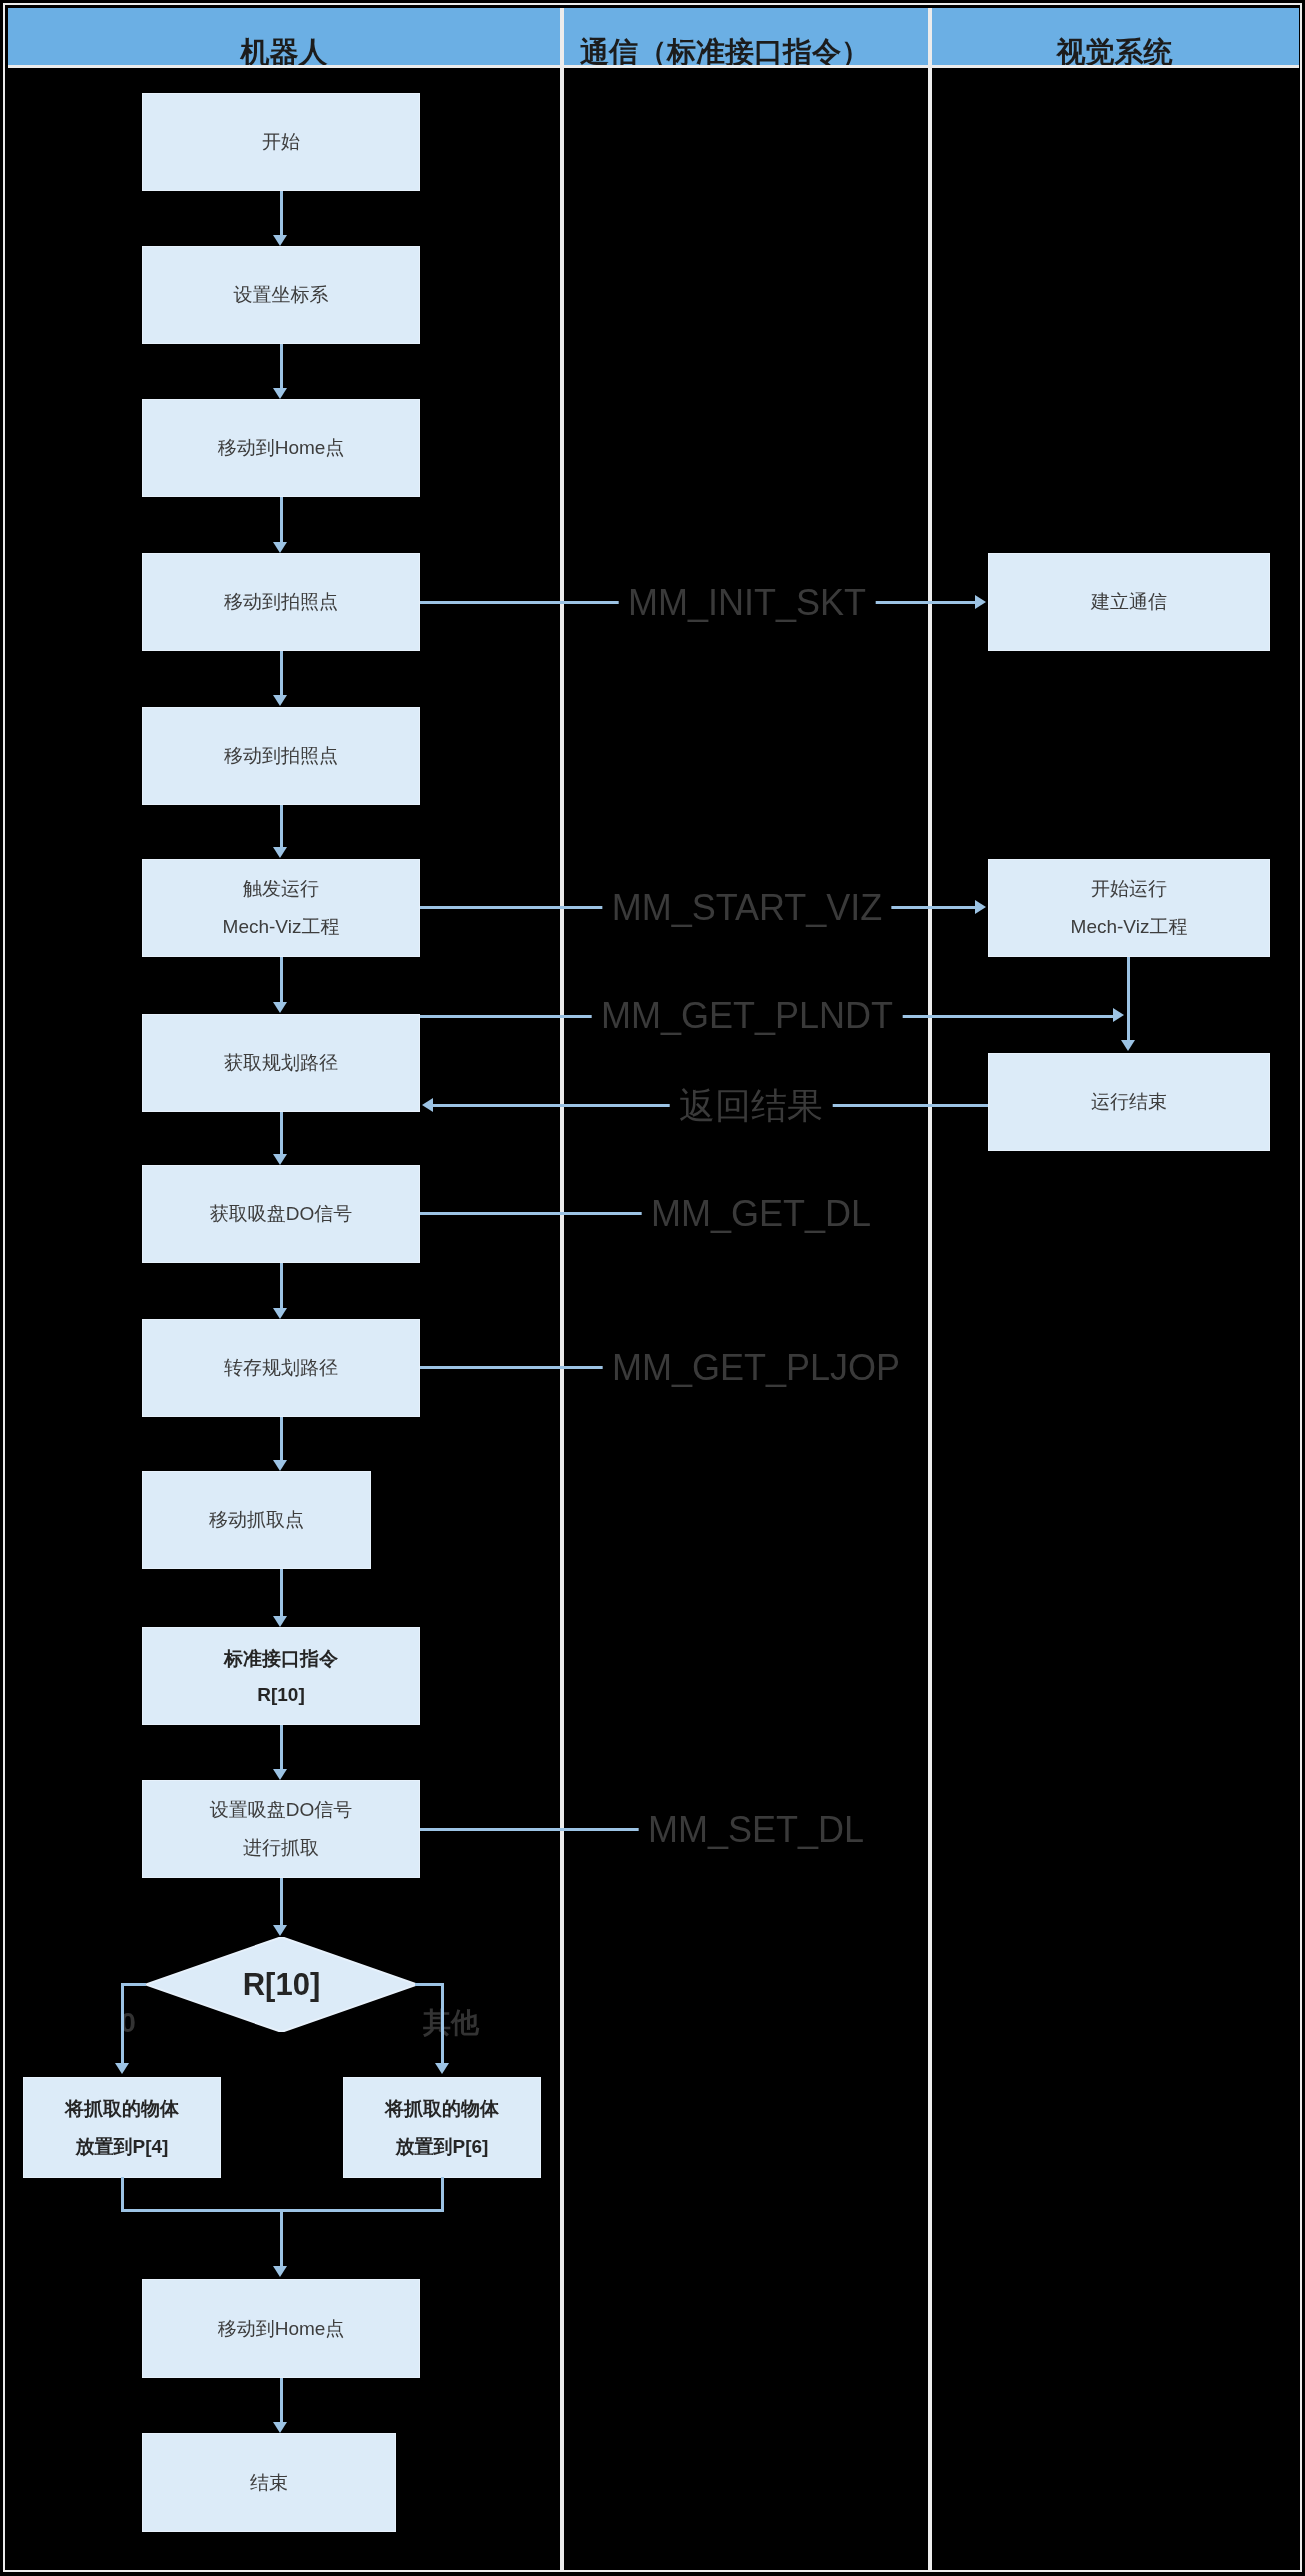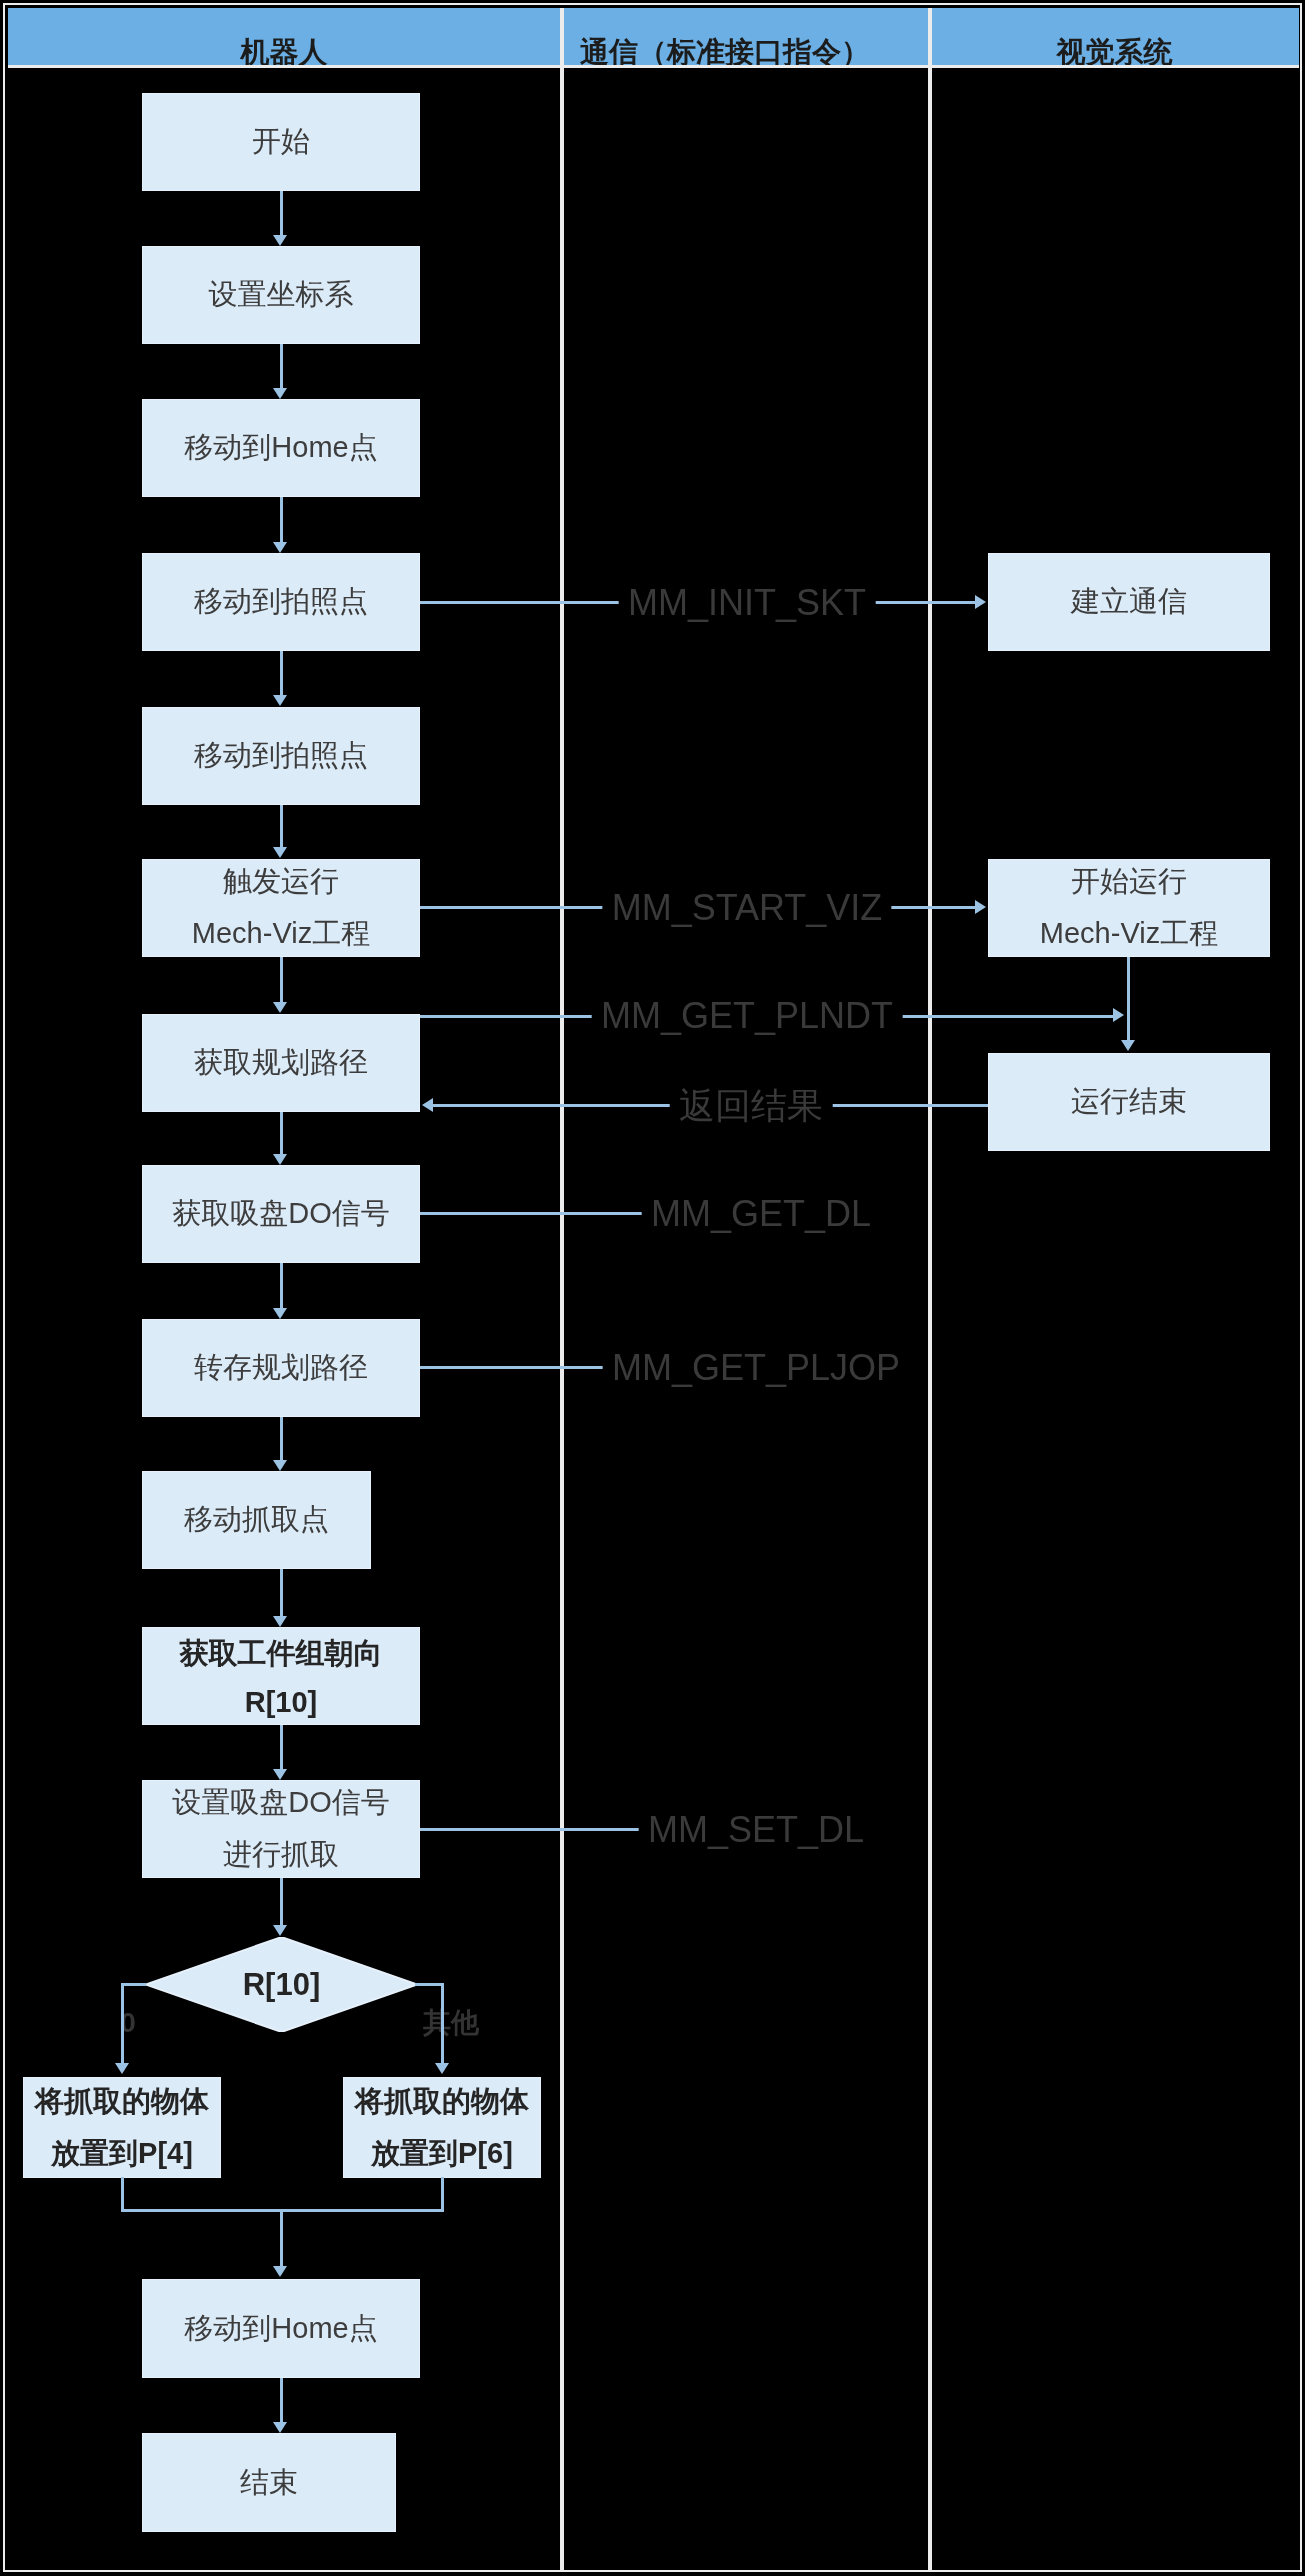--- a/index.html
+++ b/index.html
@@ -6,21 +6,21 @@
   #canvas{position:relative;width:1306px;height:2576px;background:#000;overflow:hidden;
           font-family:"Liberation Sans","DejaVu Sans",sans-serif;}
   .frame{position:absolute;left:2.8px;top:2.8px;width:1295px;height:2565px;border:2.8px solid #ececec;}
   .hdr{position:absolute;top:7.5px;height:58px;background:#6bafe4;}
   .hdr-label{position:absolute;top:23px;height:58px;line-height:58px;text-align:center;
              font-size:29px;font-weight:700;color:#1c1c1c;}
   .vsep{position:absolute;top:7.5px;width:3.7px;height:2563px;background:#ececec;}
   .hsep{position:absolute;left:7.5px;top:65px;width:1291px;height:2.8px;background:#ececec;}
   .node{position:absolute;background:#dcebf8;border:1.9px solid #e7f1fb;box-sizing:border-box;
         display:flex;flex-direction:column;justify-content:center;align-items:center;gap:12px;
-        font-size:29px;color:#3d3d3d;}
+        font-size:19px;color:#3d3d3d;}
   .node span{display:block;white-space:nowrap;}
   .bold{font-weight:700;color:#252525;}
   .vline{position:absolute;width:2.8px;background:#9cc3e4;}
   .hline{position:absolute;height:2.8px;background:#9cc3e4;}
   .ah-down{position:absolute;width:0;height:0;border-left:7.5px solid transparent;
            border-right:7.5px solid transparent;border-top:11.2px solid #9cc3e4;}
   .ah-right{position:absolute;width:0;height:0;border-top:7.5px solid transparent;
             border-bottom:7.5px solid transparent;border-left:11.2px solid #9cc3e4;}
   .ah-left{position:absolute;width:0;height:0;border-top:7.5px solid transparent;
            border-bottom:7.5px solid transparent;border-right:11.2px solid #9cc3e4;}
@@ -72,21 +72,21 @@
   <div class="node" style="left:142px;top:1165px;width:278px;height:98px;">
     <span>获取吸盘DO信号</span>
   </div>
   <div class="node" style="left:142px;top:1319px;width:278px;height:98px;">
     <span>转存规划路径</span>
   </div>
   <div class="node" style="left:142px;top:1471px;width:229px;height:98px;">
     <span>移动抓取点</span>
   </div>
   <div class="node bold" style="left:142px;top:1627px;width:278px;height:98px;">
-    <span>获取工件组朝向</span>
+    <span>标准接口指令</span>
     <span>R[10]</span>
   </div>
   <div class="node" style="left:142px;top:1780px;width:278px;height:98px;">
     <span>设置吸盘DO信号</span>
     <span>进行抓取</span>
   </div>
 
   <svg class="diamond-wrap" viewBox="0 0 292 102">
     <polygon points="146,0 292,51 146,102 0,51" fill="#dcebf8" stroke="#e7f1fb" stroke-width="2"></polygon>
   </svg>

